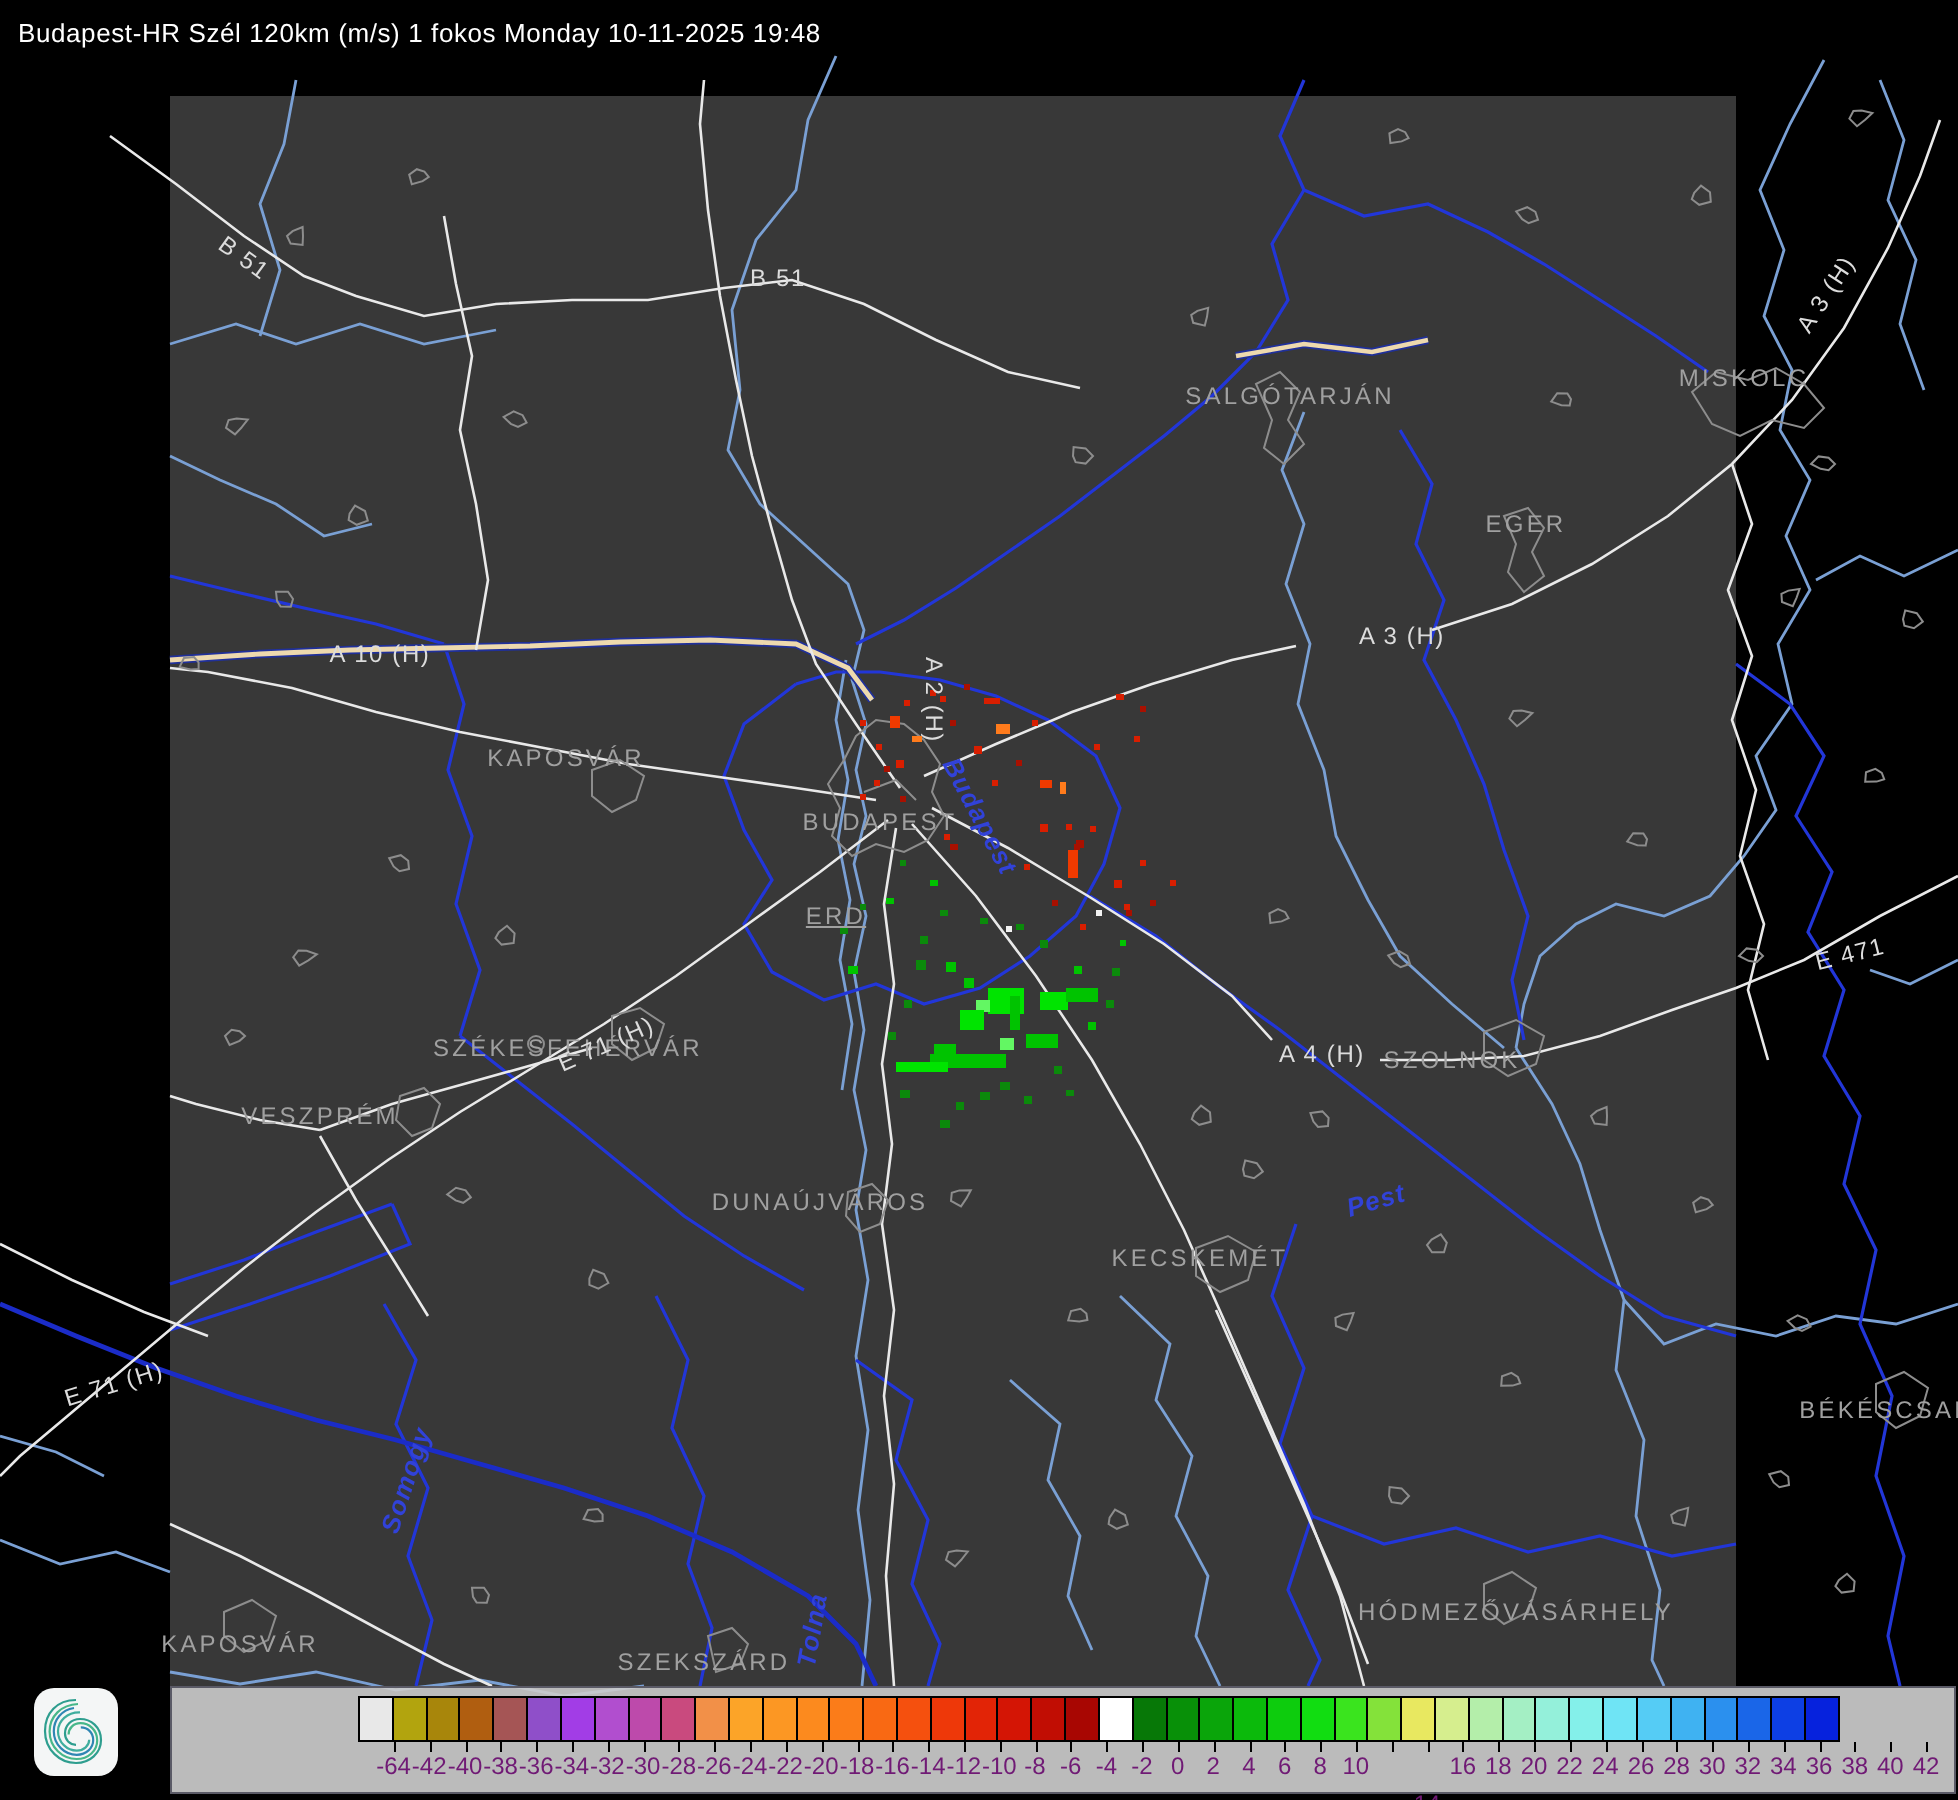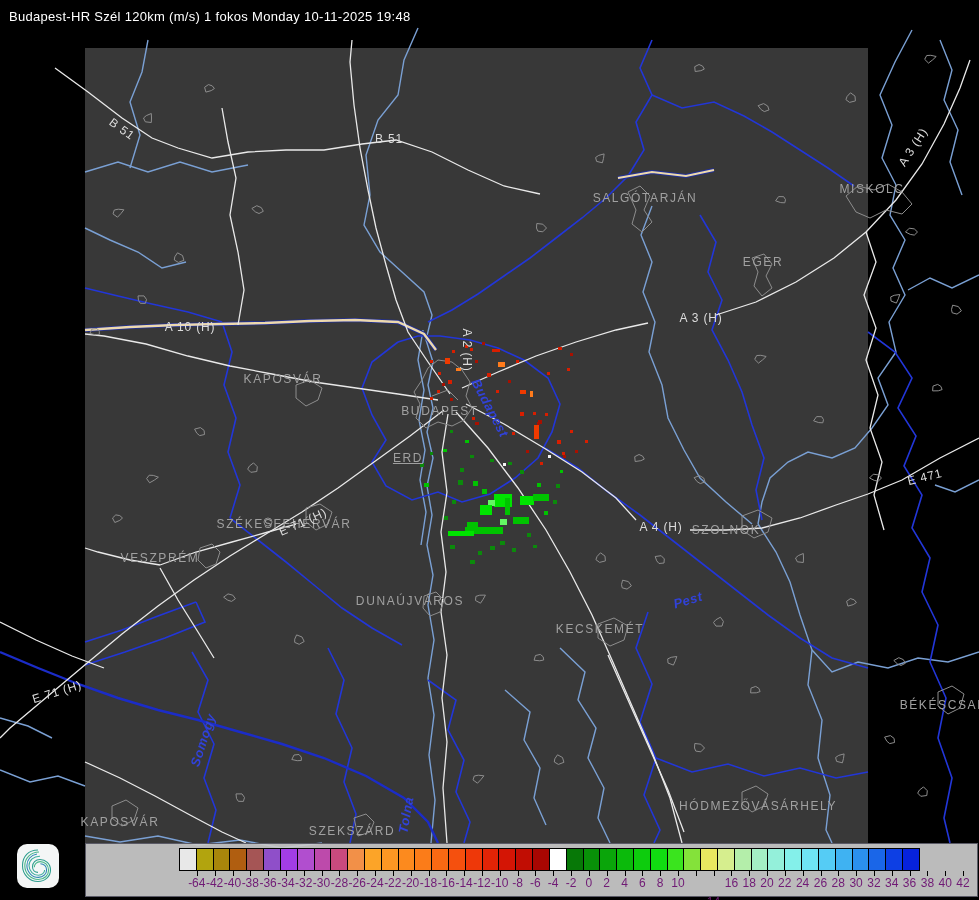--- a/index.html
+++ b/index.html
@@ -263,21 +263,21 @@
         <rect x="540" y="462" width="3" height="3" fill="#d81e00"></rect>
       </g>
   </svg>
 
   <div id="label-layer">
       <div class="city-label" style="left: 645px; top: 198px; transform: translate(-50%, -50%) rotate(0deg);">SALGÓTARJÁN</div>
       <div class="city-label" style="left: 872px; top: 189px; transform: translate(-50%, -50%) rotate(0deg);">MISKOLC</div>
       <div class="city-label" style="left: 763px; top: 262px; transform: translate(-50%, -50%) rotate(0deg);">EGER</div>
       <div class="city-label" style="left: 283px; top: 379px; transform: translate(-50%, -50%) rotate(0deg);">KAPOSVÁR</div>
       <div class="city-label" style="left: 440px; top: 411px; transform: translate(-50%, -50%) rotate(0deg);">BUDAPEST</div>
-      <div class="city-label" style="left: 408px; top: 458px; transform: translate(-50%, -50%) rotate(0deg); text-decoration: underline;">ERD</div>
+      <div class="city-label" style="left: 418px; top: 458px; transform: translate(-50%, -50%) rotate(0deg); text-decoration: underline;">ERD</div>
       <div class="city-label" style="left: 284px; top: 524px; transform: translate(-50%, -50%) rotate(0deg);">SZÉKESFEHÉRVÁR</div>
       <div class="city-label" style="left: 160px; top: 558px; transform: translate(-50%, -50%) rotate(0deg);">VESZPRÉM</div>
       <div class="city-label" style="left: 410px; top: 601px; transform: translate(-50%, -50%) rotate(0deg);">DUNAÚJVÁROS</div>
       <div class="city-label" style="left: 600px; top: 629px; transform: translate(-50%, -50%) rotate(0deg);">KECSKEMÉT</div>
       <div class="city-label" style="left: 726px; top: 530px; transform: translate(-50%, -50%) rotate(0deg);">SZOLNOK</div>
       <div class="city-label" style="left: 758px; top: 806px; transform: translate(-50%, -50%) rotate(0deg);">HÓDMEZŐVÁSÁRHELY</div>
       <div class="city-label" style="left: 120px; top: 822px; transform: translate(-50%, -50%) rotate(0deg);">KAPOSVÁR</div>
       <div class="city-label" style="left: 352px; top: 831px; transform: translate(-50%, -50%) rotate(0deg);">SZEKSZÁRD</div>
       <div class="city-label" style="left: 948px; top: 705px; transform: translate(-50%, -50%) rotate(0deg);">BÉKÉSCSABA</div>
       <div class="road-label" style="left: 122px; top: 129px; transform: translate(-50%, -50%) rotate(36deg);">B 51</div>

